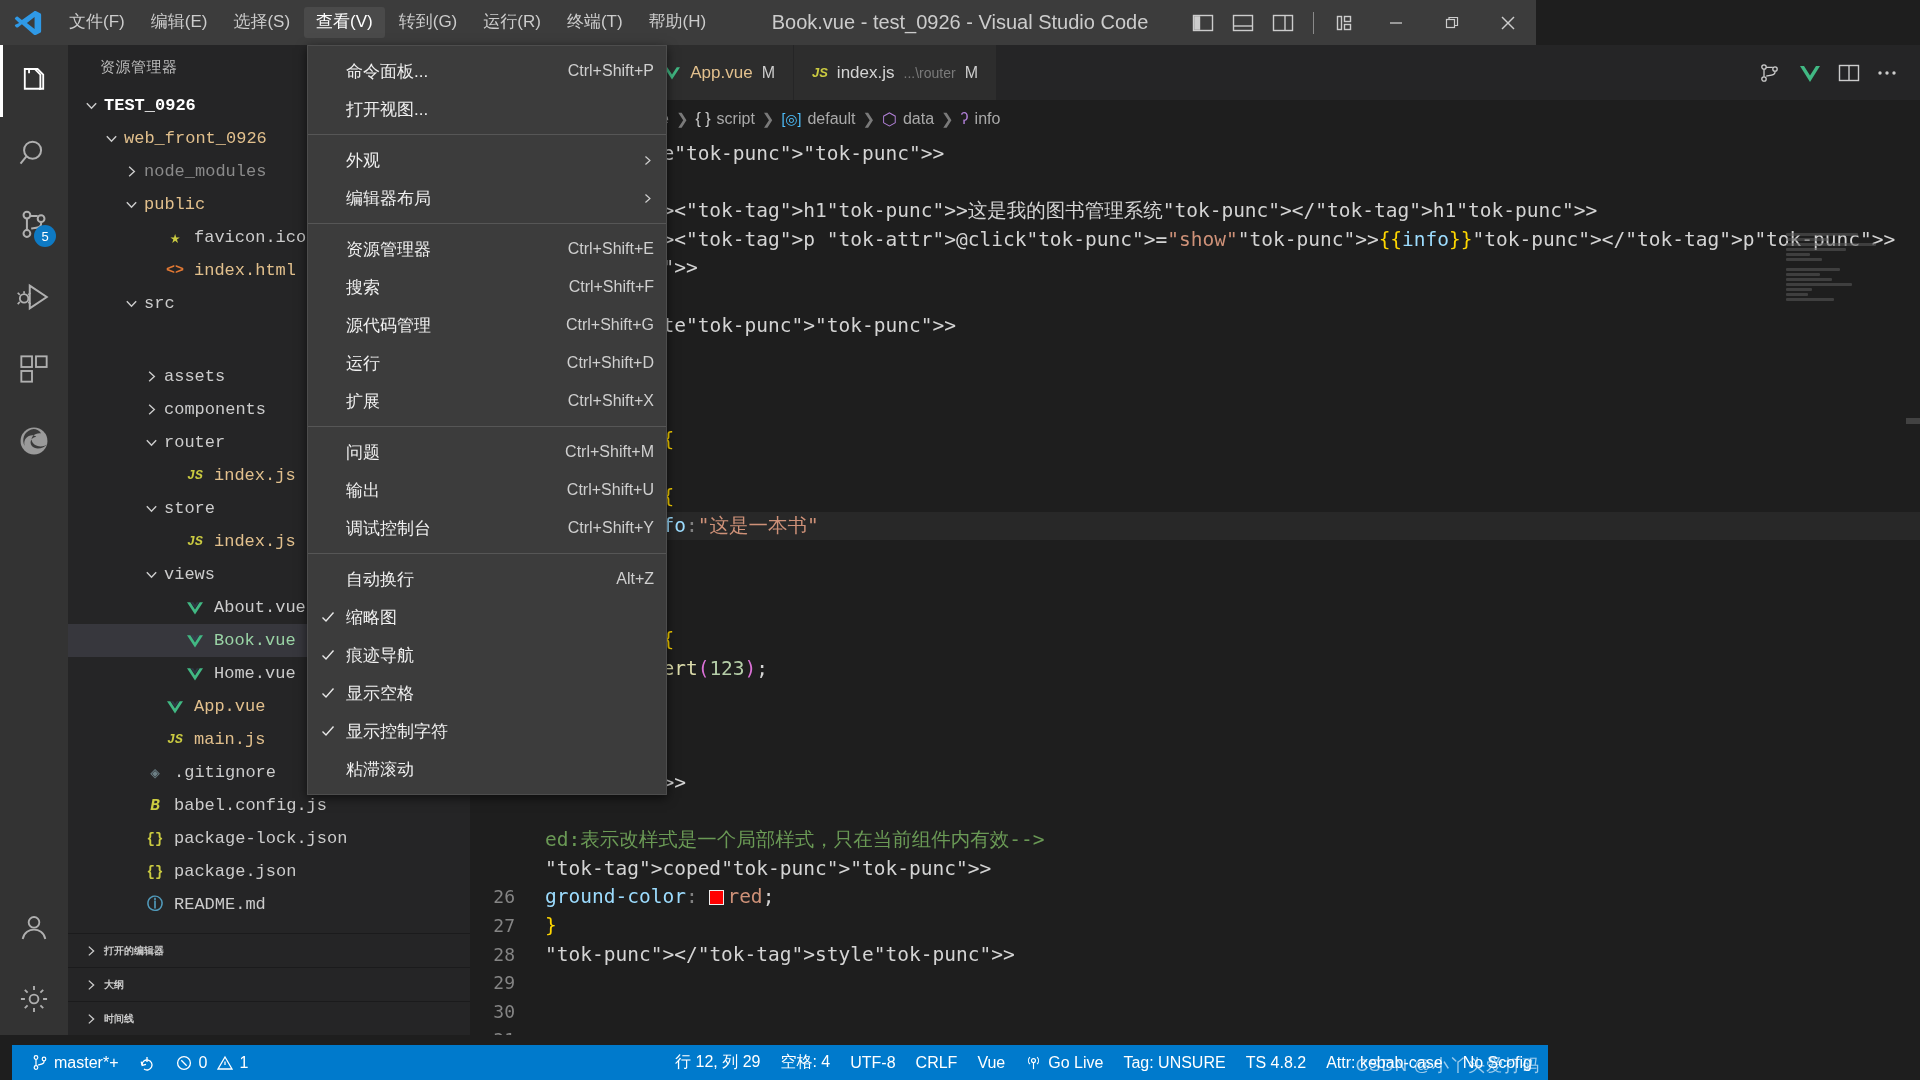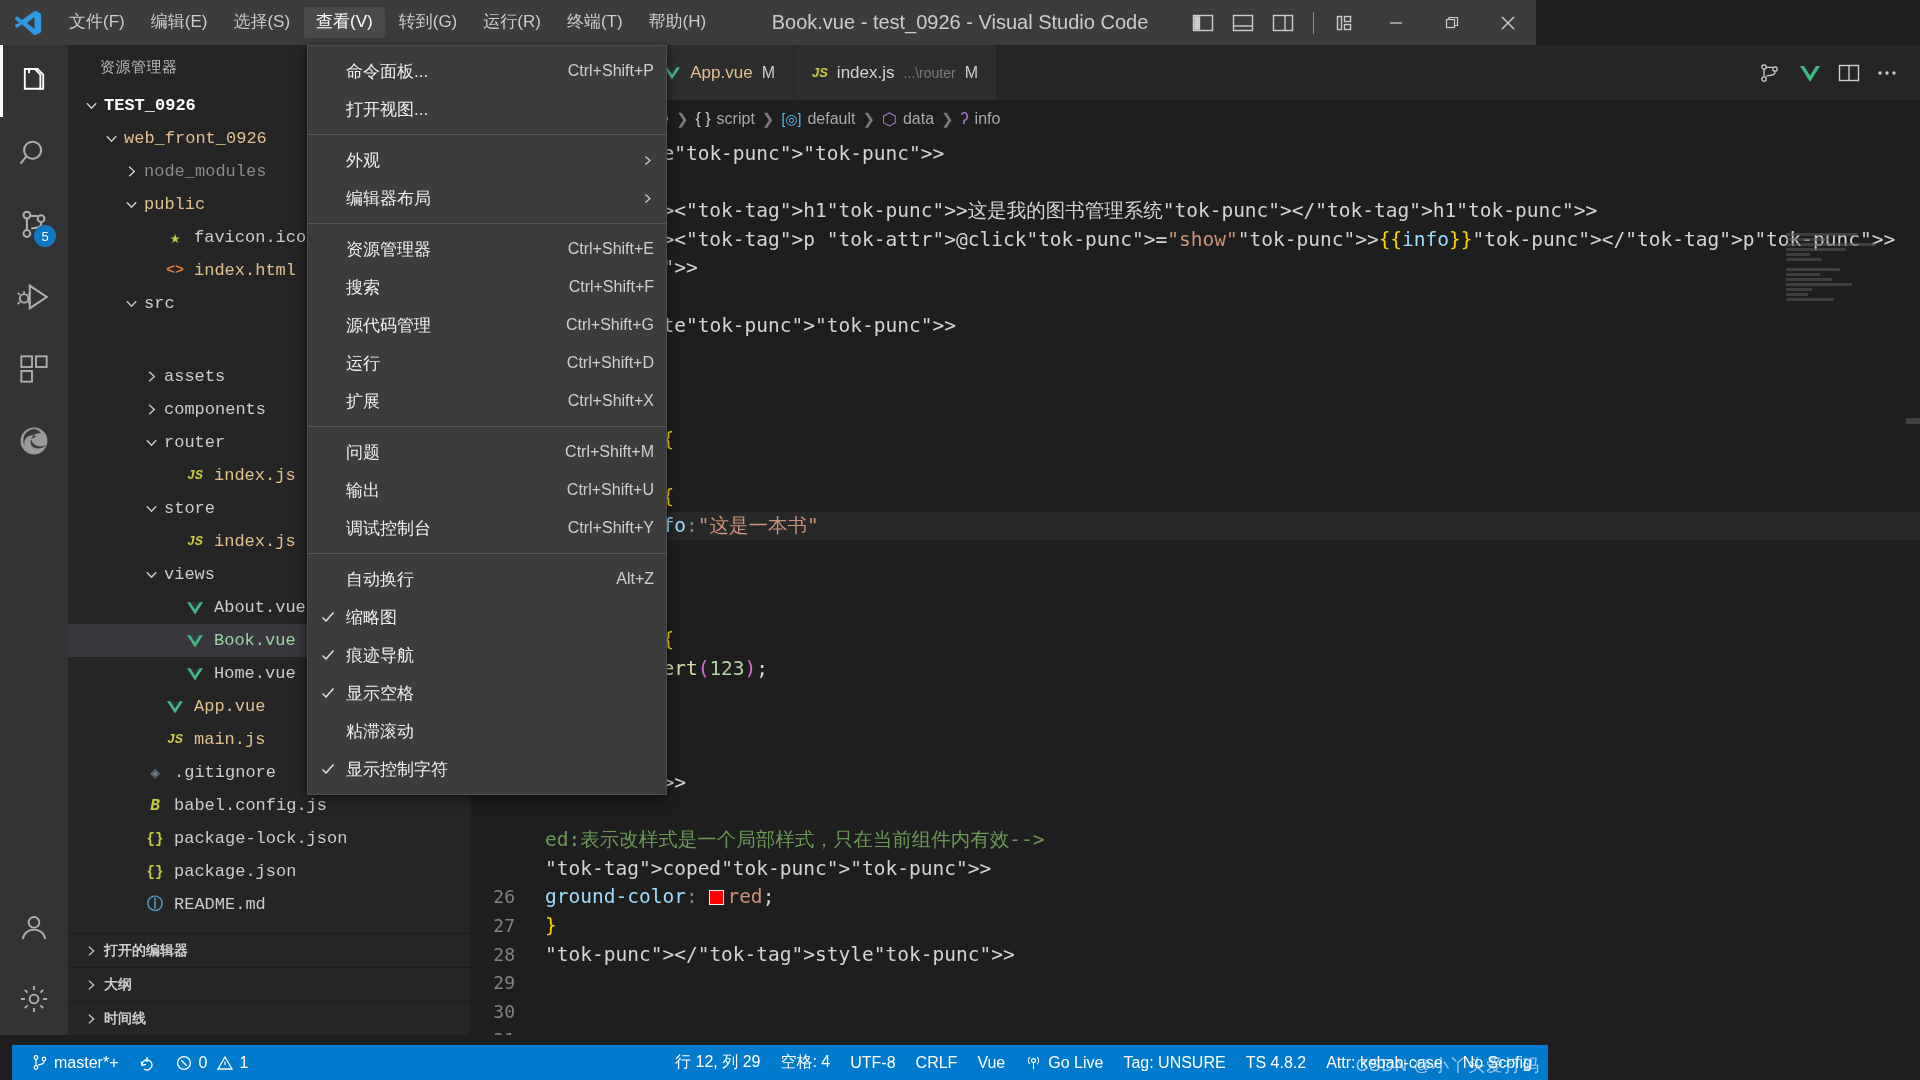--- a/index.html
+++ b/index.html
@@ -71,21 +71,21 @@
   .tree { position: absolute; top: 44px; left: 0; right: 0; bottom: 112px; overflow: hidden; }
   .tree-row {
     height: 33px; display: flex; align-items: center; white-space: nowrap;
     cursor: pointer; font-size: 17px; padding-right: 8px; font-family: Liberation Mono, monospace;
   }
   .tree-row.selected { background: #37373d; }
   .tree-row .chev { width: 22px; display: inline-flex; justify-content: center; align-items: center; flex: 0 0 auto; color: #cccccc; }
   .tree-row .ficon { width: 26px; display: inline-flex; justify-content: center; align-items: center; flex: 0 0 auto; font-size: 14px; font-weight: bold; }
   .tree-row .lbl { overflow: hidden; text-overflow: ellipsis; }
   .sect {
-    height: 34px; display: flex; align-items: center; font-size: 14px; font-weight: bold;
+    height: 34px; display: flex; align-items: center; font-size: 10px; font-weight: bold;
     color: #cccccc; border-top: 1px solid #1b1b1c; padding-left: 10px; cursor: pointer;
   }
   .sect .chev { width: 26px; display: inline-flex; justify-content: center; }
   .sidebar-bottom { position: absolute; left: 0; bottom: 0; width: 402px; }
 
   
   .editor-area { position: absolute; top: 45px; left: 470px; width: 1450px; height: 990px; background: #1e1e1e; }
   .tabbar { height: 55px; background: #252526; display: flex; align-items: stretch; position: relative; }
   .tab {
     display: flex; align-items: center; gap: 9px; padding: 0 18px; font-size: 17px;
@@ -750,30 +750,30 @@
       </div>
       <div class="mi">
         <span class="check">
           <svg width="16" height="16" viewBox="0 0 16 16">
             <polyline points="2.5,8.5 6,12 13.5,3.5" fill="none" stroke="#e8e8e8" stroke-width="1.4"></polyline>
           </svg>
         </span>
         <span class="mlabel">显示空格</span>
       </div>
       <div class="mi">
-        <span class="check"></span>
-        <span class="mlabel">粘滞滚动</span>
-      </div>
-      <div class="mi">
         <span class="check">
           <svg width="16" height="16" viewBox="0 0 16 16">
             <polyline points="2.5,8.5 6,12 13.5,3.5" fill="none" stroke="#e8e8e8" stroke-width="1.4"></polyline>
           </svg>
         </span>
         <span class="mlabel">显示控制字符</span>
+      </div>
+      <div class="mi">
+        <span class="check"></span>
+        <span class="mlabel">粘滞滚动</span>
       </div>
     </div>
 
   <div class="statusbar">
     <div class="sb-left">
       <div class="sb-item">
         <span>
           <svg width="16" height="17" viewBox="0 0 16 17">
               <circle cx="4" cy="3.5" r="1.8" fill="none" stroke="#ffffff" stroke-width="1.2"></circle>
               <circle cx="4" cy="13.5" r="1.8" fill="none" stroke="#ffffff" stroke-width="1.2"></circle>

